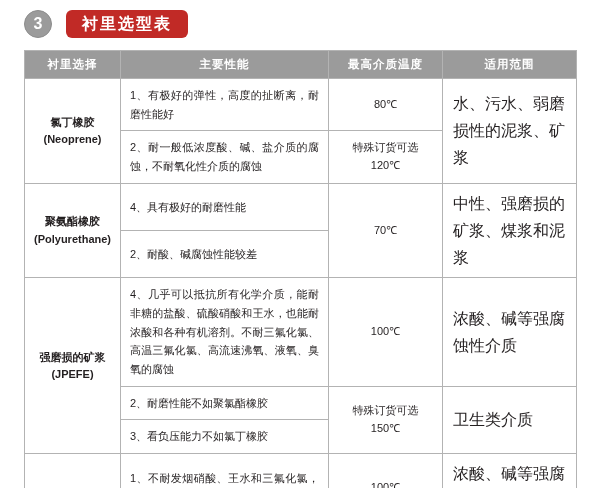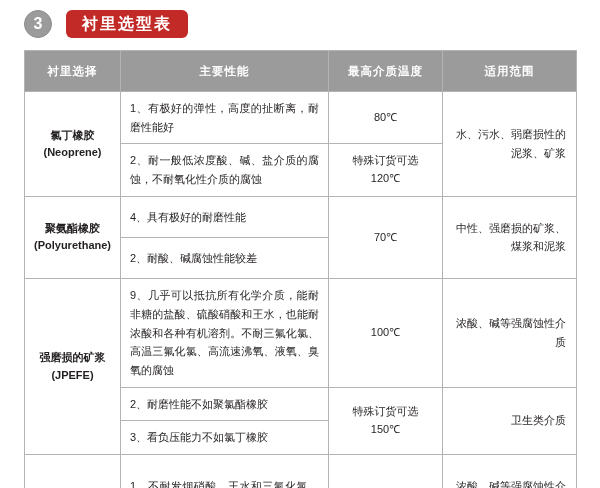--- a/index.html
+++ b/index.html
@@ -73,21 +73,21 @@
     border: 1px solid #b3b3b3;
     vertical-align: middle;
     box-sizing: border-box;
   }
   thead th {
     background: #9b9b9b;
     color: #ffffff;
     font-size: 11.5px;
     font-weight: bold;
     letter-spacing: 1px;
-    height: 41px;
+    height: 28px;
     text-align: center;
     border: 1px solid #9b9b9b;
   }
   .c1 { width: 96px; }
   .c2 { width: 208px; }
   .c3 { width: 114px; }
   .c4 { width: 134px; }
 
   td.name {
     text-align: center;
@@ -106,24 +106,24 @@
   }
   td.temp {
     text-align: center;
     font-size: 11px;
     line-height: 1.6;
     padding: 5px 6px;
     color: #231f20;
     margin-left: 12px;
   }
   td.scope {
-    text-align: right;
-    font-size: 11px;
+    text-align: left;
+    font-size: 16px;
     line-height: 1.7;
-    padding: 22px 10px;
+    padding: 6px 10px;
     color: #231f20;
   }
   .nowrapline { display: block; }
 </style>
 </head>
 <body>
 
 <div class="page">
 
   <div class="header">
@@ -174,21 +174,21 @@
         </tr>
         <tr>
           <td class="perf">2、耐酸、碱腐蚀性能较差</td>
         </tr>
 
         <tr>
           <td class="name" rowspan="3">
             <span class="nowrapline">强磨损的矿浆</span>
             <span class="nowrapline">(JPEFE)</span>
           </td>
-          <td class="perf">9、几乎可以抵抗所有化学介质，能耐非糖的盐酸、硫酸硝酸和王水，也能耐浓酸和各种有机溶剂。不耐三氟化氯、高温三氟化氯、高流速沸氧、液氧、臭氧的腐蚀</td>
+          <td class="perf">4、几乎可以抵抗所有化学介质，能耐非糖的盐酸、硫酸硝酸和王水，也能耐浓酸和各种有机溶剂。不耐三氟化氯、高温三氟化氯、高流速沸氧、液氧、臭氧的腐蚀</td>
           <td class="temp">100℃</td>
           <td class="scope">浓酸、碱等强腐蚀性介质</td>
         </tr>
         <tr>
           <td class="perf">2、耐磨性能不如聚氯酯橡胶</td>
           <td class="temp" rowspan="2">特殊订货可选<br>150℃</td>
           <td class="scope" rowspan="2">卫生类介质</td>
         </tr>
         <tr>
           <td class="perf">3、看负压能力不如氯丁橡胶</td>

